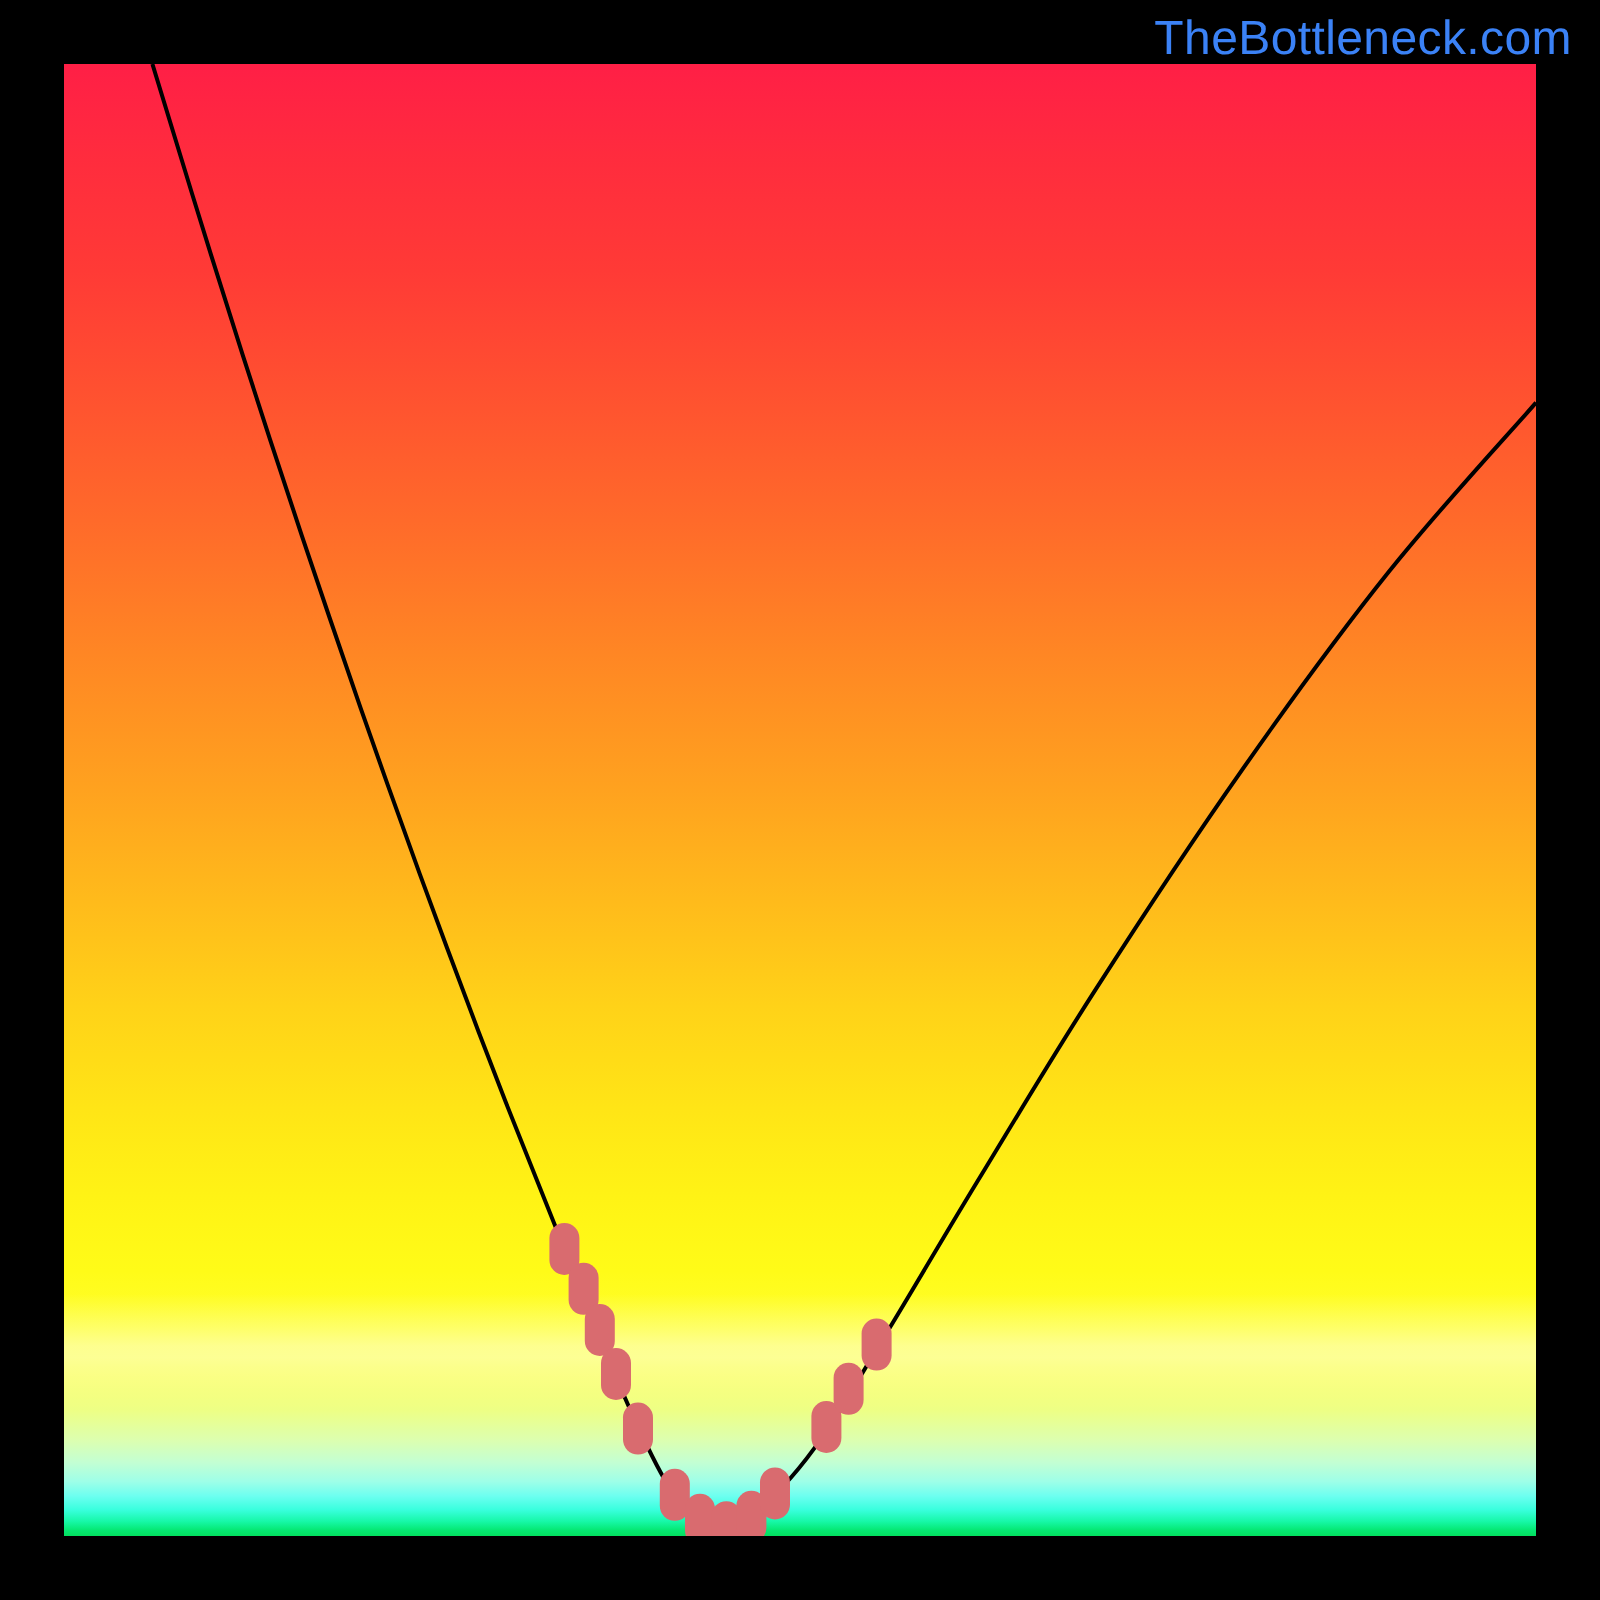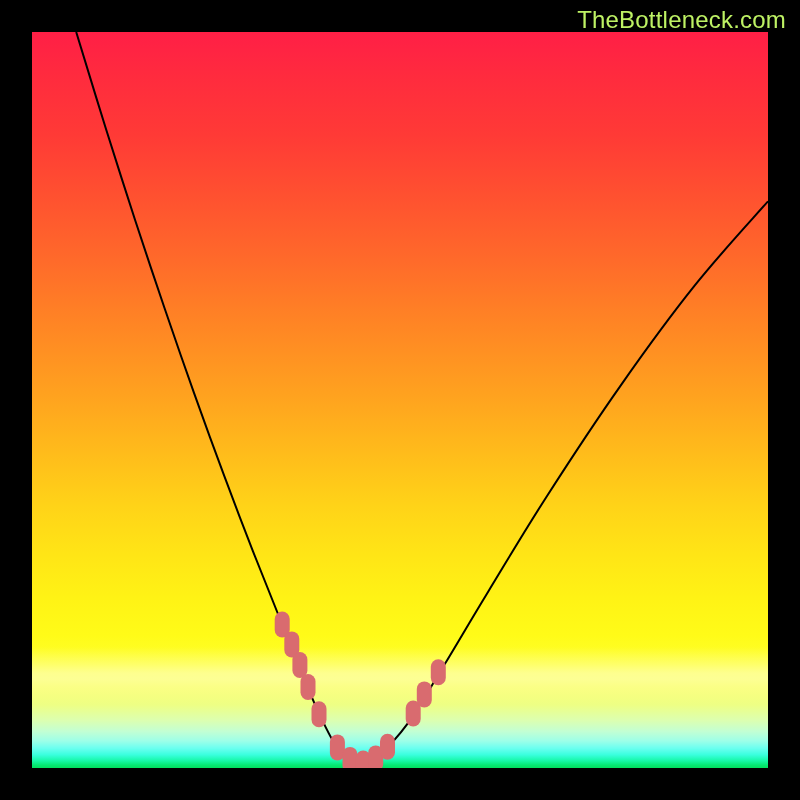--- a/index.html
+++ b/index.html
@@ -69,21 +69,21 @@
       rgba(255,255,255,0) 0%,
       rgba(255,255,210,0.55) 45%,
       rgba(255,255,210,0.55) 55%,
       rgba(255,255,255,0) 100%
     );
   }
   .watermark {
     position: absolute;
     top: 6px;
     right: 14px;
-    color: #bef264;
+    color: #3b82f6;
     font-size: 24px;
     letter-spacing: 0.2px;
     font-weight: 400;
   }
   svg.curve {
     position: absolute;
     top: 0;
     left: 0;
     width: 736px;
     height: 736px;

